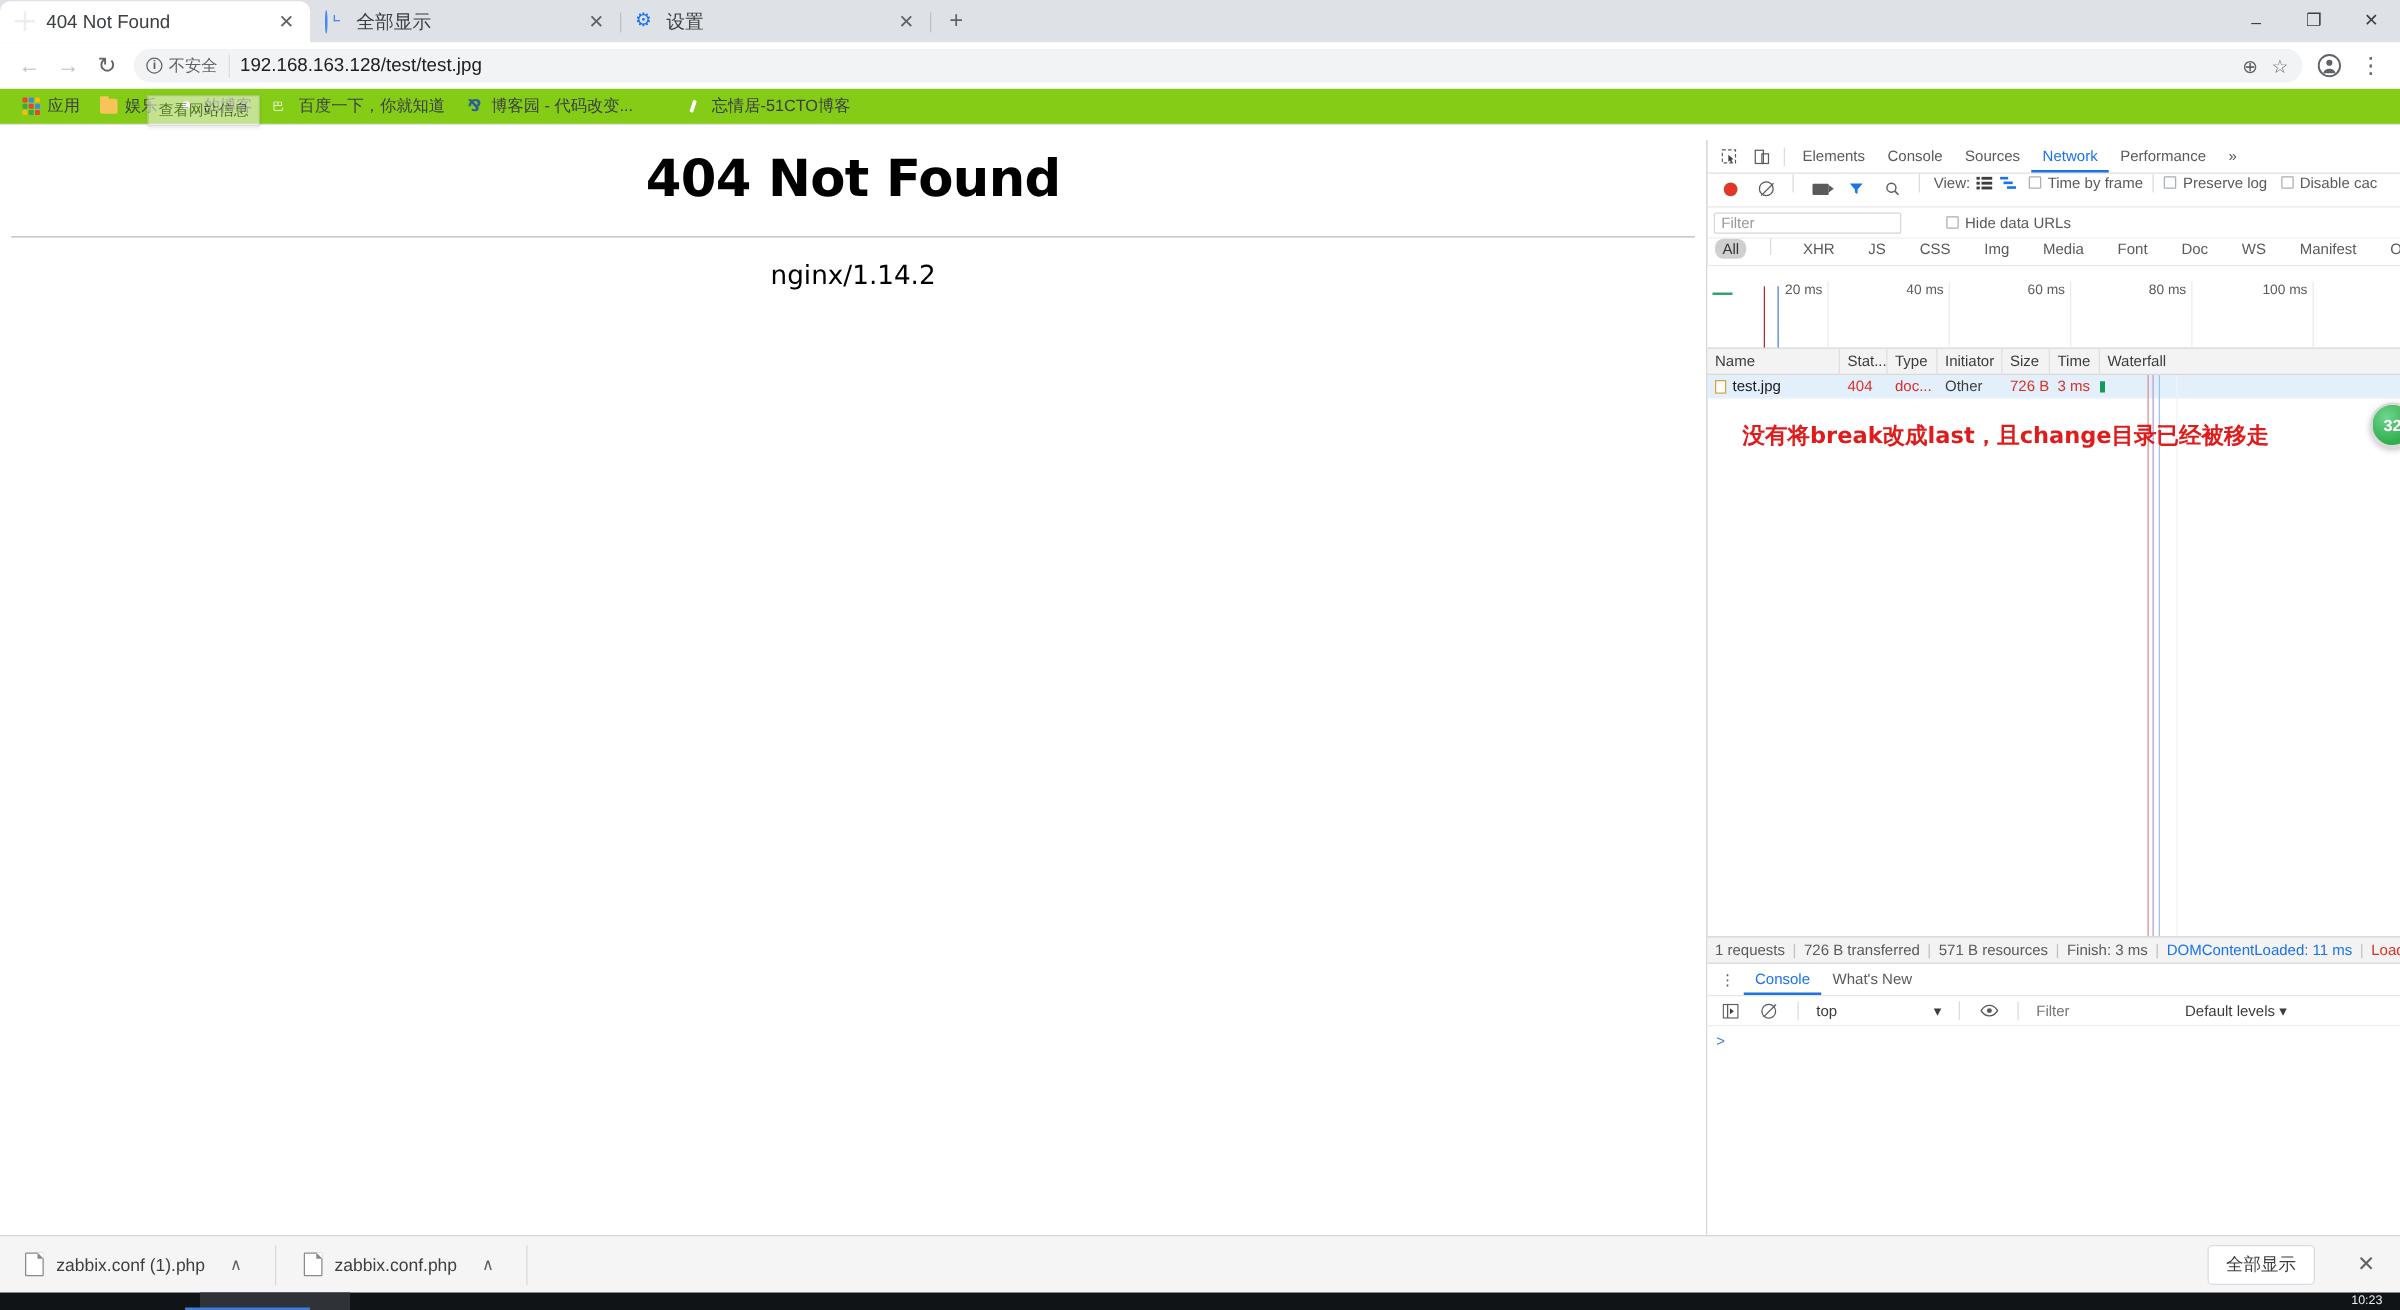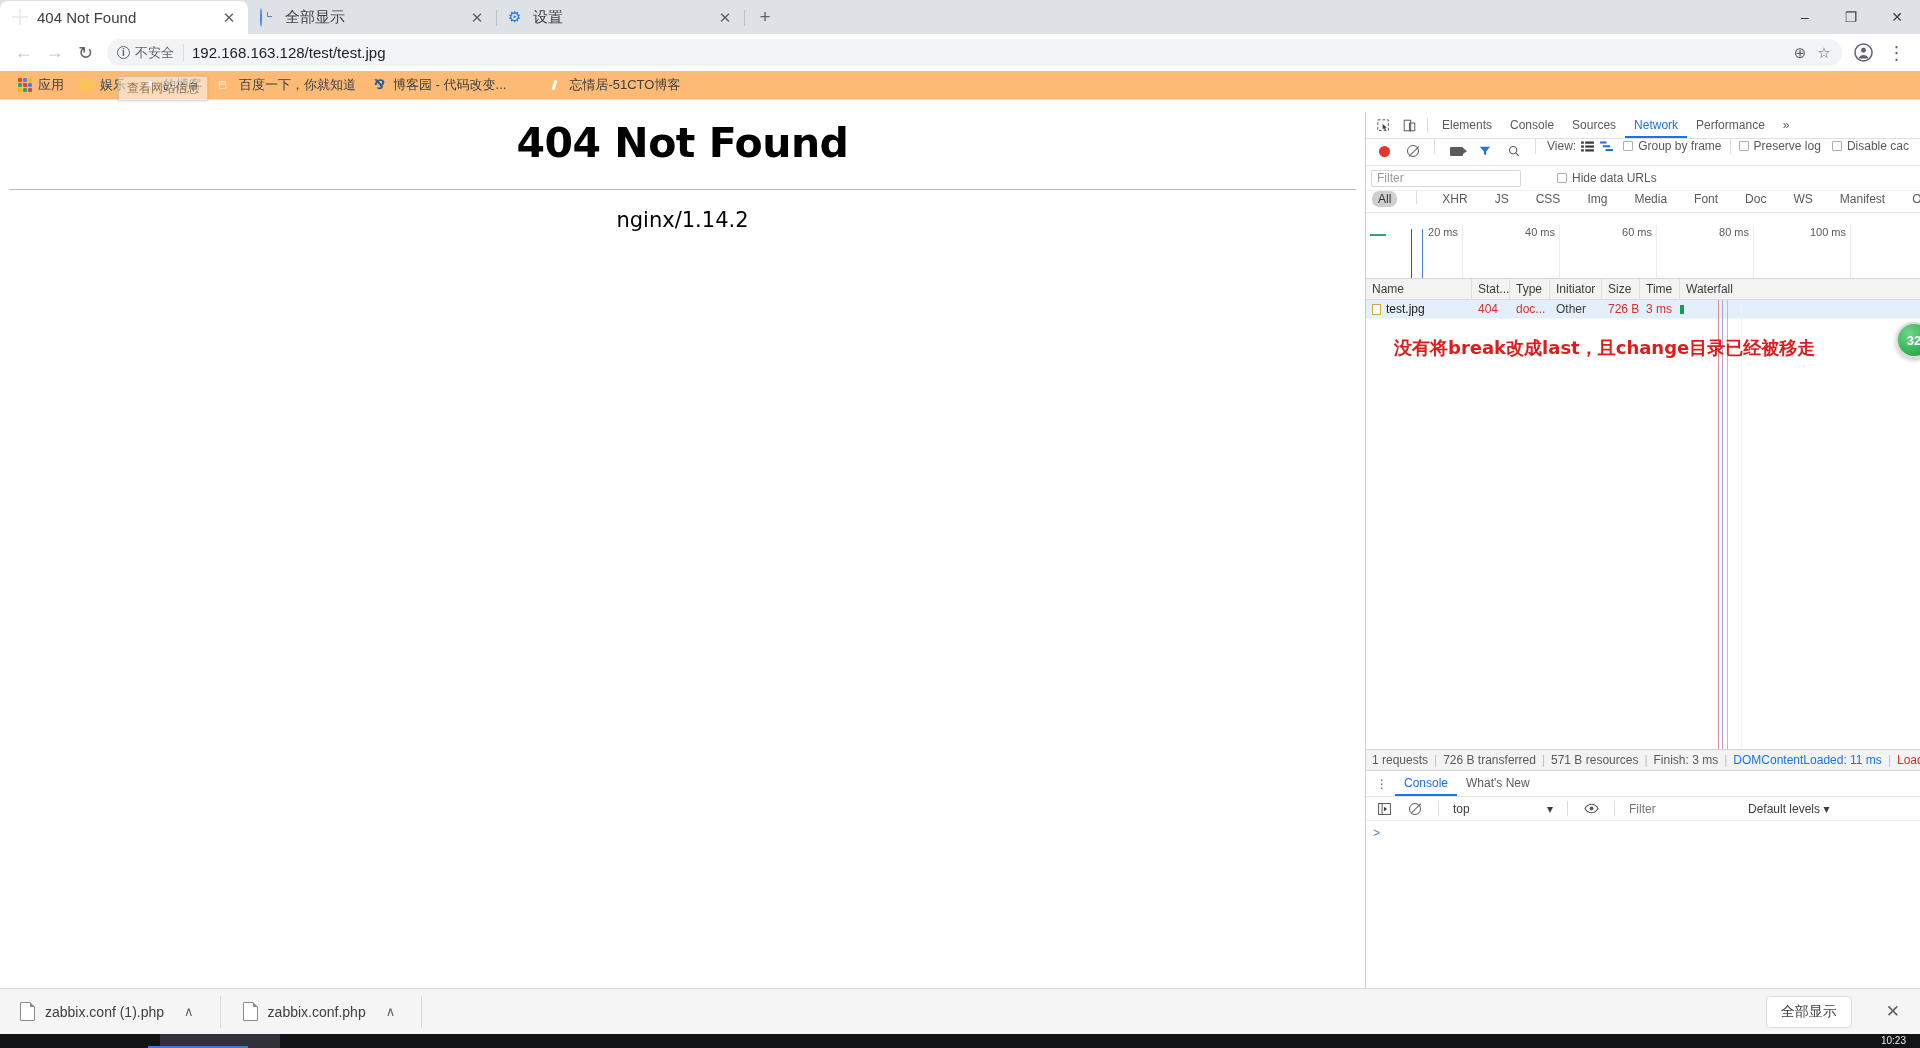--- a/index.html
+++ b/index.html
@@ -101,21 +101,21 @@
   .url { flex: 1; white-space: nowrap; overflow: hidden; }
   .omni-icon {
     width: 24px; height: 24px; display:flex; align-items:center; justify-content:center;
     color: #5f6368; font-size: 15px; cursor: pointer;
   }
   .tb-right { display: flex; align-items: center; gap: 2px; flex: 0 0 auto; }
 
   
   .bookmarks {
     position: absolute; top: 71px; left: 0; width: 1920px; height: 29px;
-    background: #fdba74; display: flex; align-items: center; padding: 0 10px;
+    background: #84cc16; display: flex; align-items: center; padding: 0 10px;
     border-bottom: 1px solid #e0e0e0;
   }
   .bm {
     display: flex; align-items: center; gap: 6px;
     padding: 3px 8px; font-size: 13px; color: #3c4043;
     border-radius: 4px; cursor: pointer; white-space: nowrap;
   }
   .bm-apps-grid {
     width: 14px; height: 14px;
     display: grid; grid-template-columns: repeat(3,1fr); grid-template-rows: repeat(3,1fr);
@@ -547,21 +547,21 @@
       </div>
       <div class="viewbtn">
         <svg width="13" height="11" viewBox="0 0 14 12">
           <rect x="0" y="0.5" width="7" height="2.3" fill="#1a73e8"></rect>
           <rect x="3" y="4.6" width="8" height="2.3" fill="#1a73e8"></rect>
           <rect x="6" y="8.7" width="8" height="2.3" fill="#1a73e8"></rect>
         </svg>
       </div>
       <div class="cbrow" style="margin-left:6px">
         <span class="cb"></span>
-        <span>Group by frame</span>
+        <span>Time by frame</span>
       </div>
       <div class="dt-vsep"></div>
       <div class="cbrow">
         <span class="cb"></span>
         <span>Preserve log</span>
       </div>
       <div class="cbrow" style="margin-left:8px">
         <span class="cb"></span>
         <span>Disable cac</span>
       </div>

